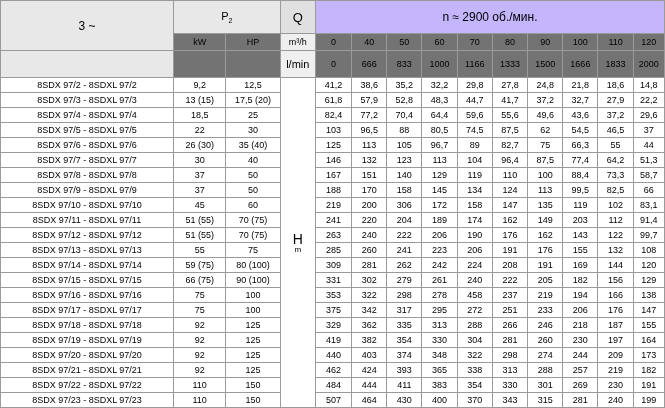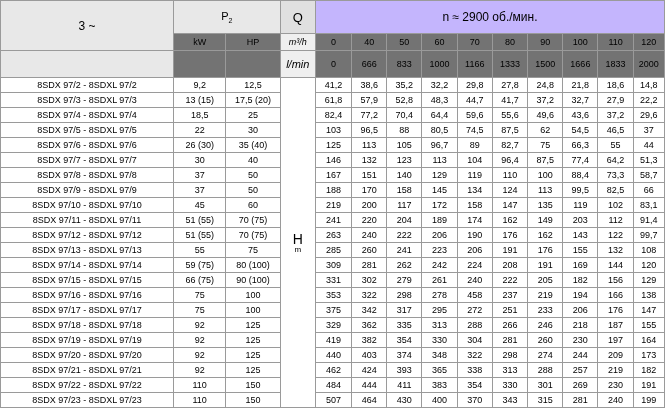--- a/index.html
+++ b/index.html
@@ -49,21 +49,20 @@
     font-size: 13px;
   }
   .rpm-cell {
     background: #c4b5fd;
     font-weight: bold;
     font-size: 12px;
   }
   .unit-cell {
     background: #efefef;
     font-size: 9px;
-    font-style: italic;
   }
   .model-col {
     text-align: left;
     padding-left: 6px;
     font-size: 9px;
     margin-left: 16px;
   }
   .kw-col, .hp-col {
     font-size: 9px;
   }
@@ -282,21 +281,21 @@
         <td class="data-cell">99,5</td>
         <td class="data-cell">82,5</td>
         <td class="data-cell">66</td>
       </tr>
       <tr class="datarow">
         <td class="model-col">8SDX 97/10 -  8SDXL 97/10</td>
         <td class="kw-col">45</td>
         <td class="hp-col">60</td>
         <td class="data-cell">219</td>
         <td class="data-cell">200</td>
-        <td class="data-cell">117</td>
+        <td class="data-cell">306</td>
         <td class="data-cell">172</td>
         <td class="data-cell">158</td>
         <td class="data-cell">147</td>
         <td class="data-cell">135</td>
         <td class="data-cell">119</td>
         <td class="data-cell">102</td>
         <td class="data-cell">83,1</td>
       </tr>
       <tr class="datarow">
         <td class="model-col">8SDX 97/11 -  8SDXL 97/11</td>

